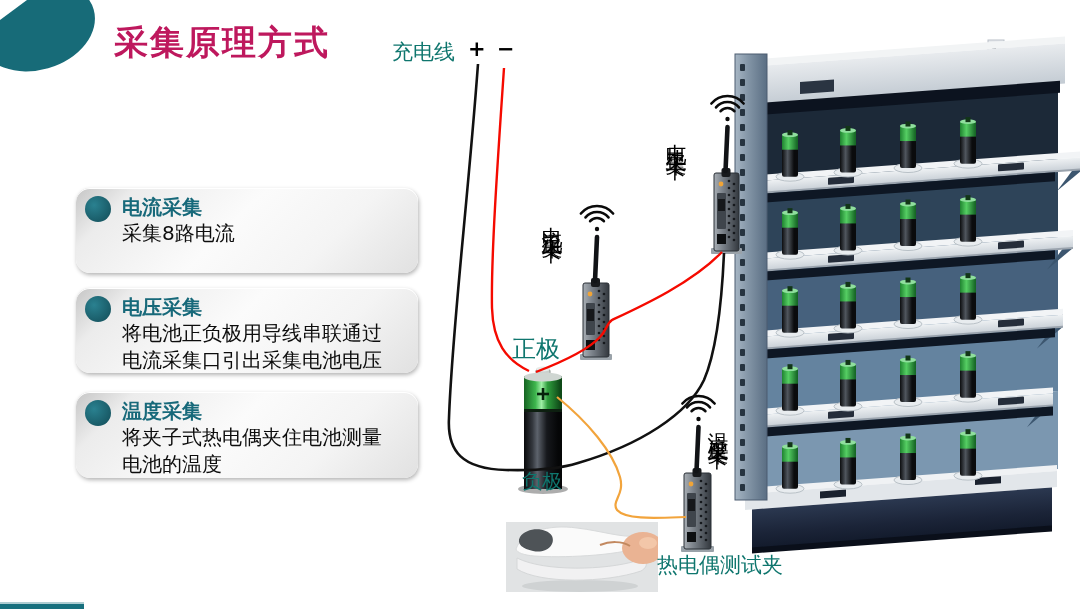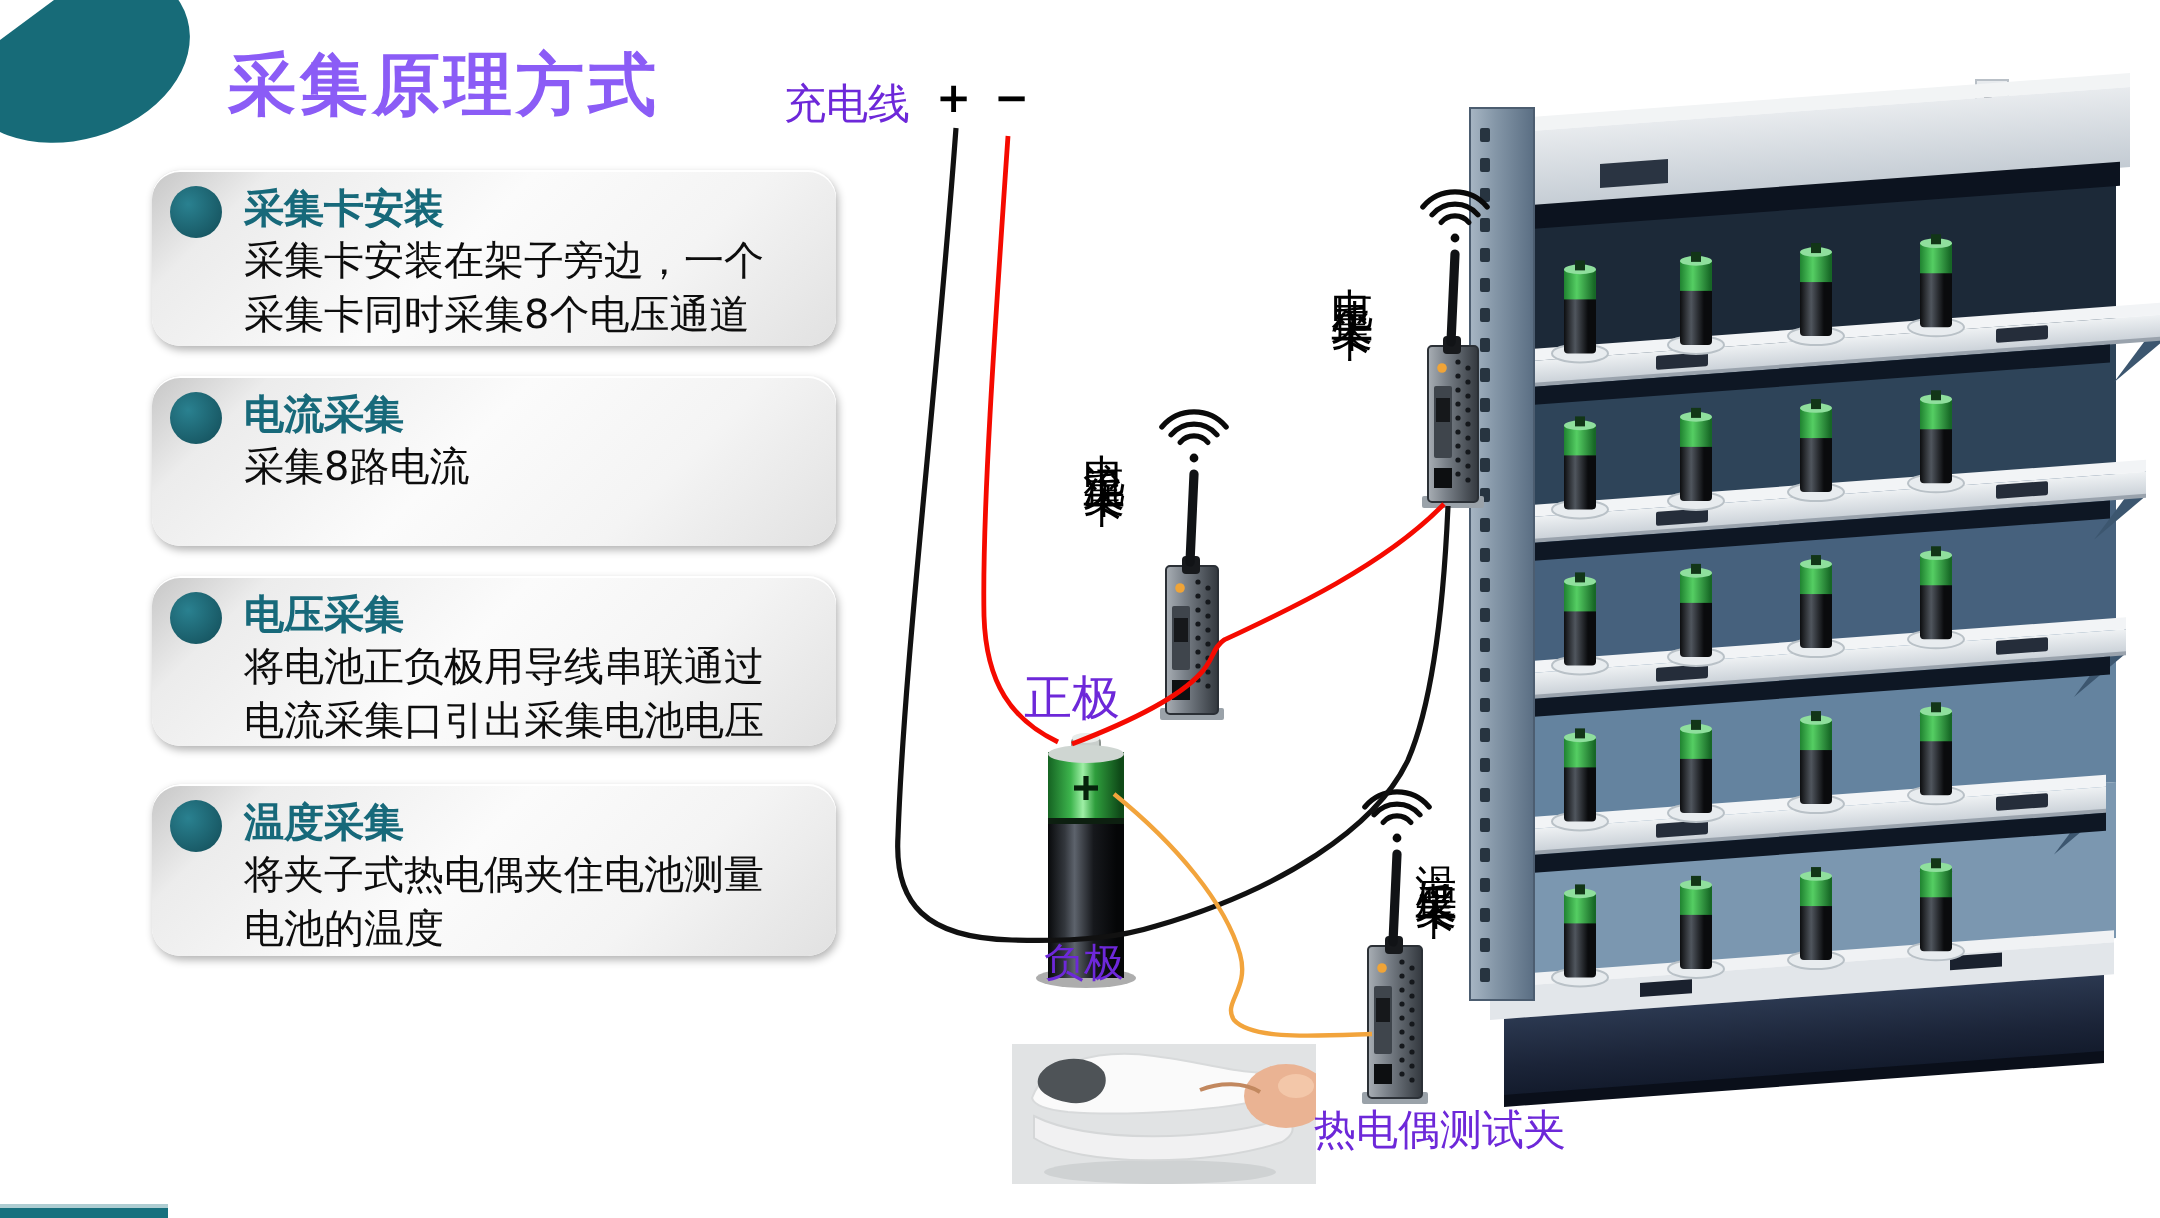--- a/index.html
+++ b/index.html
@@ -1,28 +1,28 @@
 <!DOCTYPE html>
 <html><head>
 <meta charset="utf-8">
 <style>
   html,body{margin:0;padding:0;background:#fff;}
   .slide{position:relative;width:1080px;height:609px;background:#ffffff;overflow:hidden;
          font-family:"DejaVu Sans",sans-serif;color:#000;}
   .page-title{position:absolute;left:114px;top:20px;font-size:34px;font-weight:bold;
-              letter-spacing:2px;color:#8b5cf6;}
+              letter-spacing:2px;color:#be185d;}
   .info-box{position:absolute;left:76px;width:342px;border-radius:14px;box-sizing:border-box;
             padding:6px 8px 6px 46px;
             background:linear-gradient(135deg,#c6c6c6 0%,#ececec 14%,#fbfbfb 45%,#f4f4f4 72%,#e1e1e1 100%);
             box-shadow:1px 2px 4px rgba(0,0,0,.3), inset 0 1px 0 #ffffff;}
   .info-bullet{position:absolute;left:9px;top:8px;width:26px;height:26px;border-radius:50%;
                background:radial-gradient(circle at 35% 35%, #2a8190, #124b56);}
   .info-heading{color:#17697a;font-weight:bold;font-size:20px;line-height:26px;}
   .info-line{color:#0d0d0d;font-size:20px;line-height:27px;}
-  .dlabel{position:absolute;font-size:21px;color:#6d28d9;white-space:nowrap;}
+  .dlabel{position:absolute;font-size:21px;color:#0f766e;white-space:nowrap;}
   .vlabel{position:absolute;writing-mode:vertical-rl;text-orientation:upright;
           font-size:21px;letter-spacing:4px;color:#000;}
   .sign{position:absolute;font-size:21px;font-weight:bold;color:#000;}
   .footer-bar{position:absolute;left:0;bottom:0;width:84px;height:7px;
               background:linear-gradient(to bottom,#aecdd2 0,#aecdd2 2px,#17707e 2px);}
   svg{position:absolute;left:0;top:0;}
 </style>
 </head>
 <body>
 
@@ -425,26 +425,20 @@
       </g>
 
     <path stroke="#111111" d="M478,64 C468,200 452,330 449,418 C447,452 463,469 506,470 C542,471 562,468 578,463 C640,445 688,414 704,380 C717,350 722,298 724,253" fill="none" stroke-width="2.6"></path>
     <path stroke="#f50a00" d="M504,68 C497,170 491,258 492,308 C493,342 506,360 529,371" fill="none" stroke-width="2.4"></path>
     <path stroke="#f50a00" d="M536,372 C562,362 588,350 600,337 C607,330 606,324 612,320 C642,306 692,283 722,252" fill="none" stroke-width="2.4"></path>
     <path stroke="#f2a43c" d="M557,397 C588,422 613,452 620,477 C625,495 611,501 617,510 C626,520 656,518 686,517" fill="none" stroke-width="2.2"></path>
   </svg>
 
   <div class="page-title">采集原理方式</div>
 
-  <div class="info-box" style="top:85px;height:88px">
-    <span class="info-bullet"></span>
-    <div class="info-heading">采集卡安装</div>
-    <div class="info-line">采集卡安装在架子旁边，一个</div>
-    <div class="info-line">采集卡同时采集8个电压通道</div>
-  </div>
   <div class="info-box" style="top:188px;height:85px">
     <span class="info-bullet"></span>
     <div class="info-heading">电流采集</div>
     <div class="info-line">采集8路电流</div>
   </div>
   <div class="info-box" style="top:392px;height:86px">
     <span class="info-bullet"></span>
     <div class="info-heading">温度采集</div>
     <div class="info-line">将夹子式热电偶夹住电池测量</div>
     <div class="info-line">电池的温度</div>

